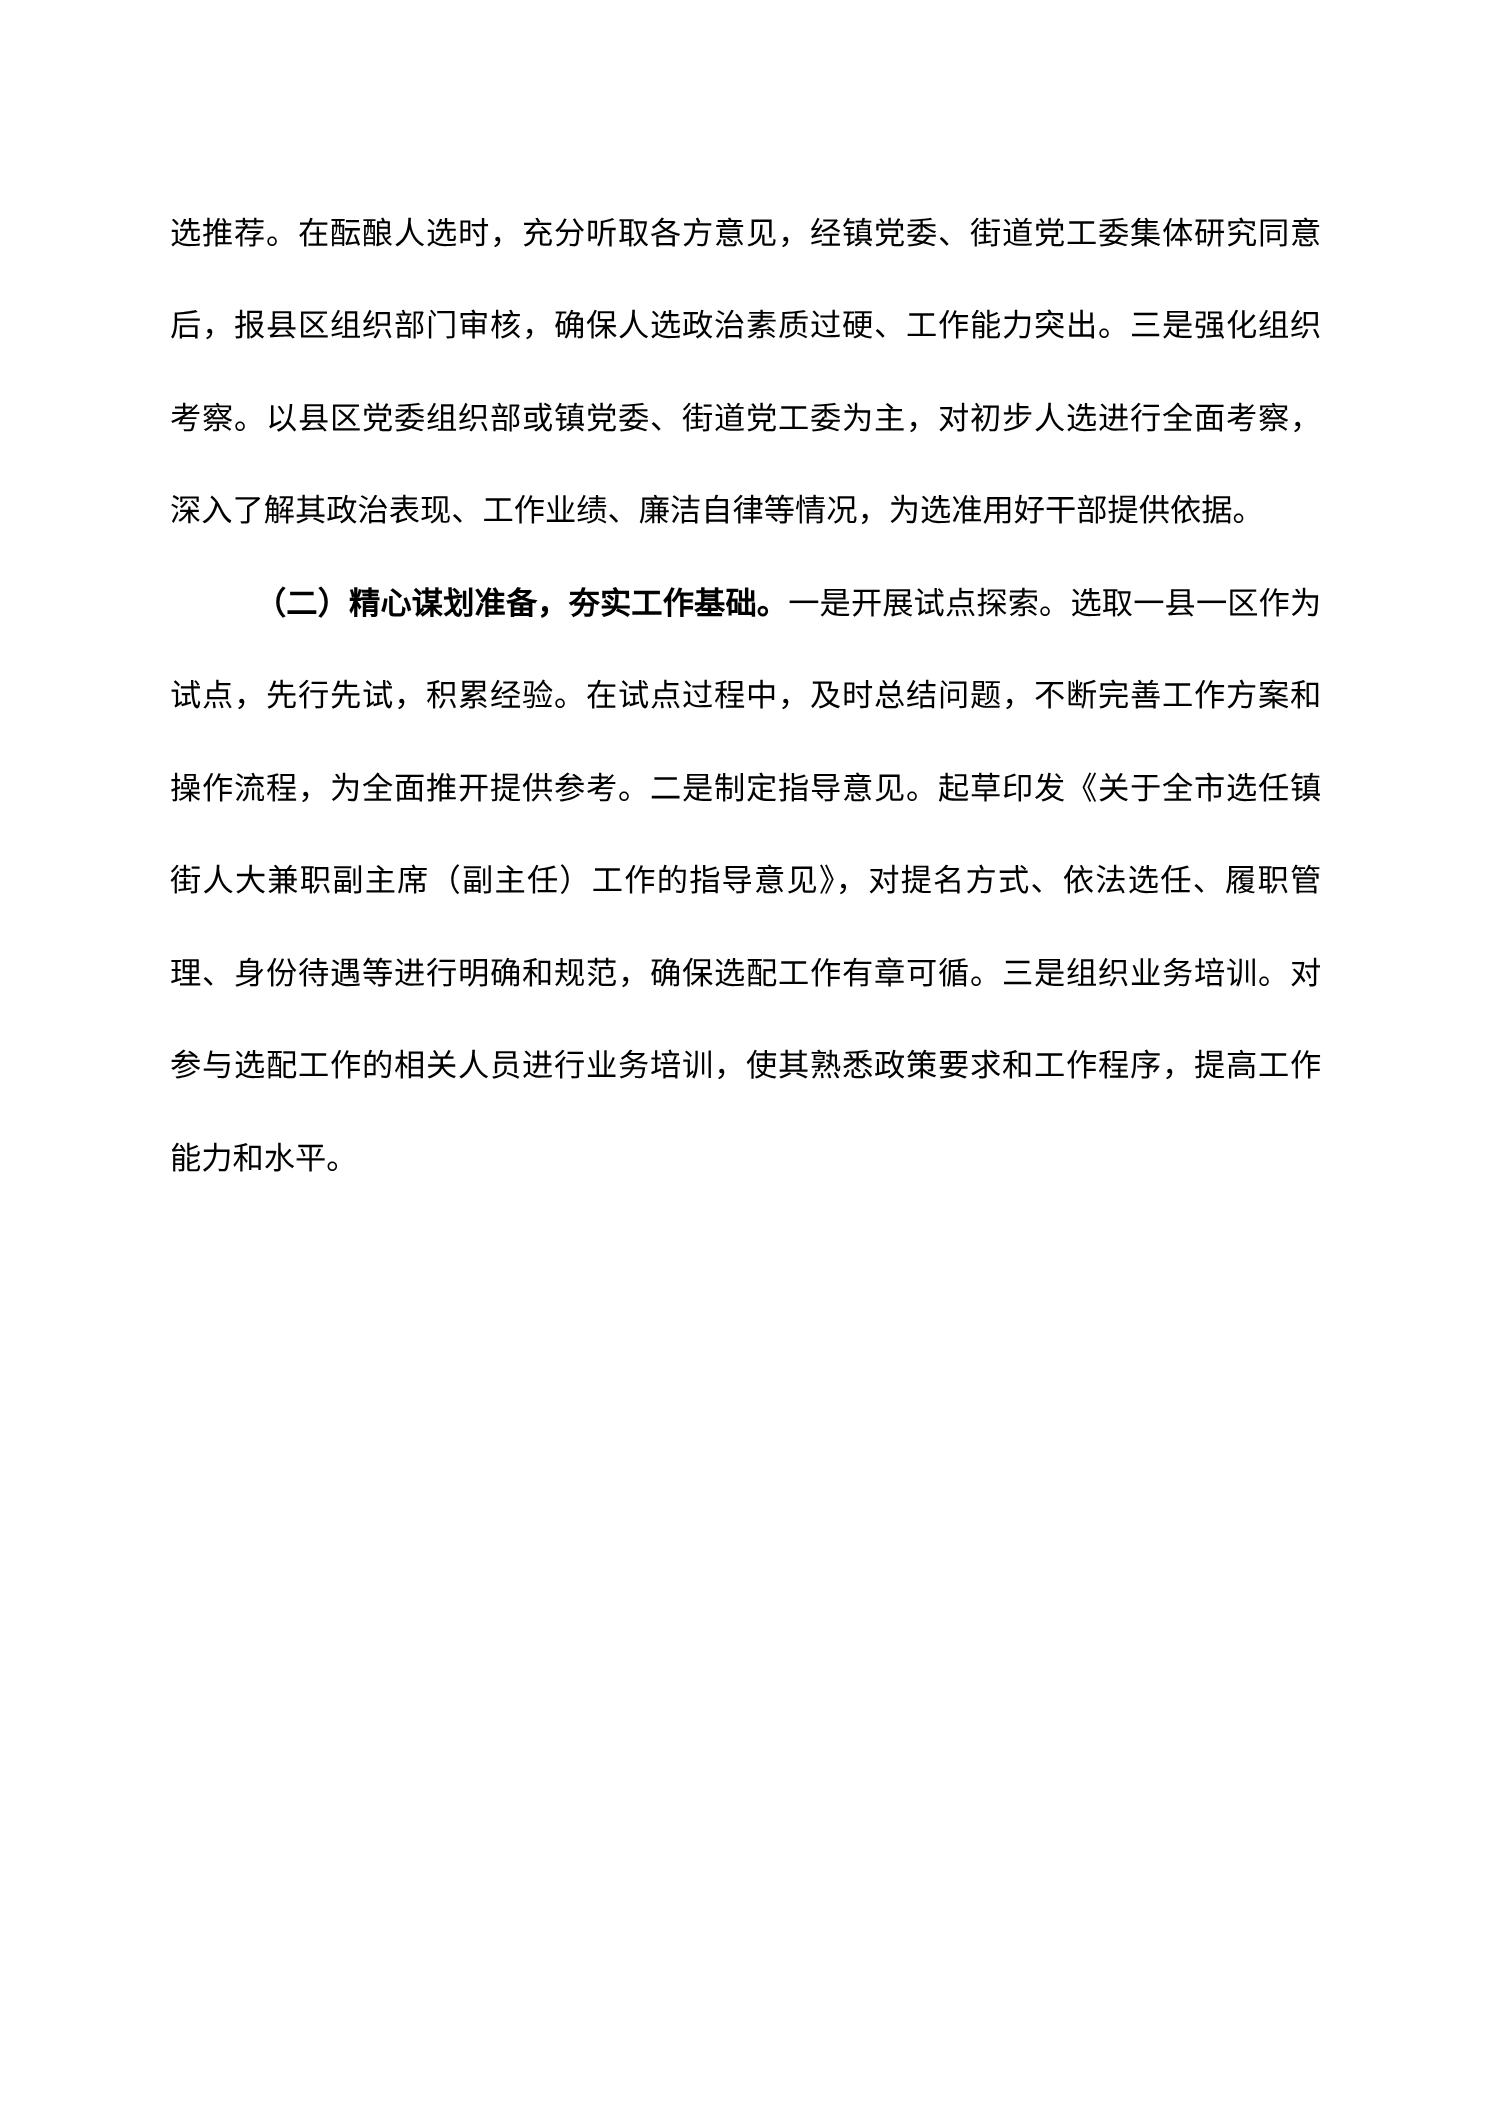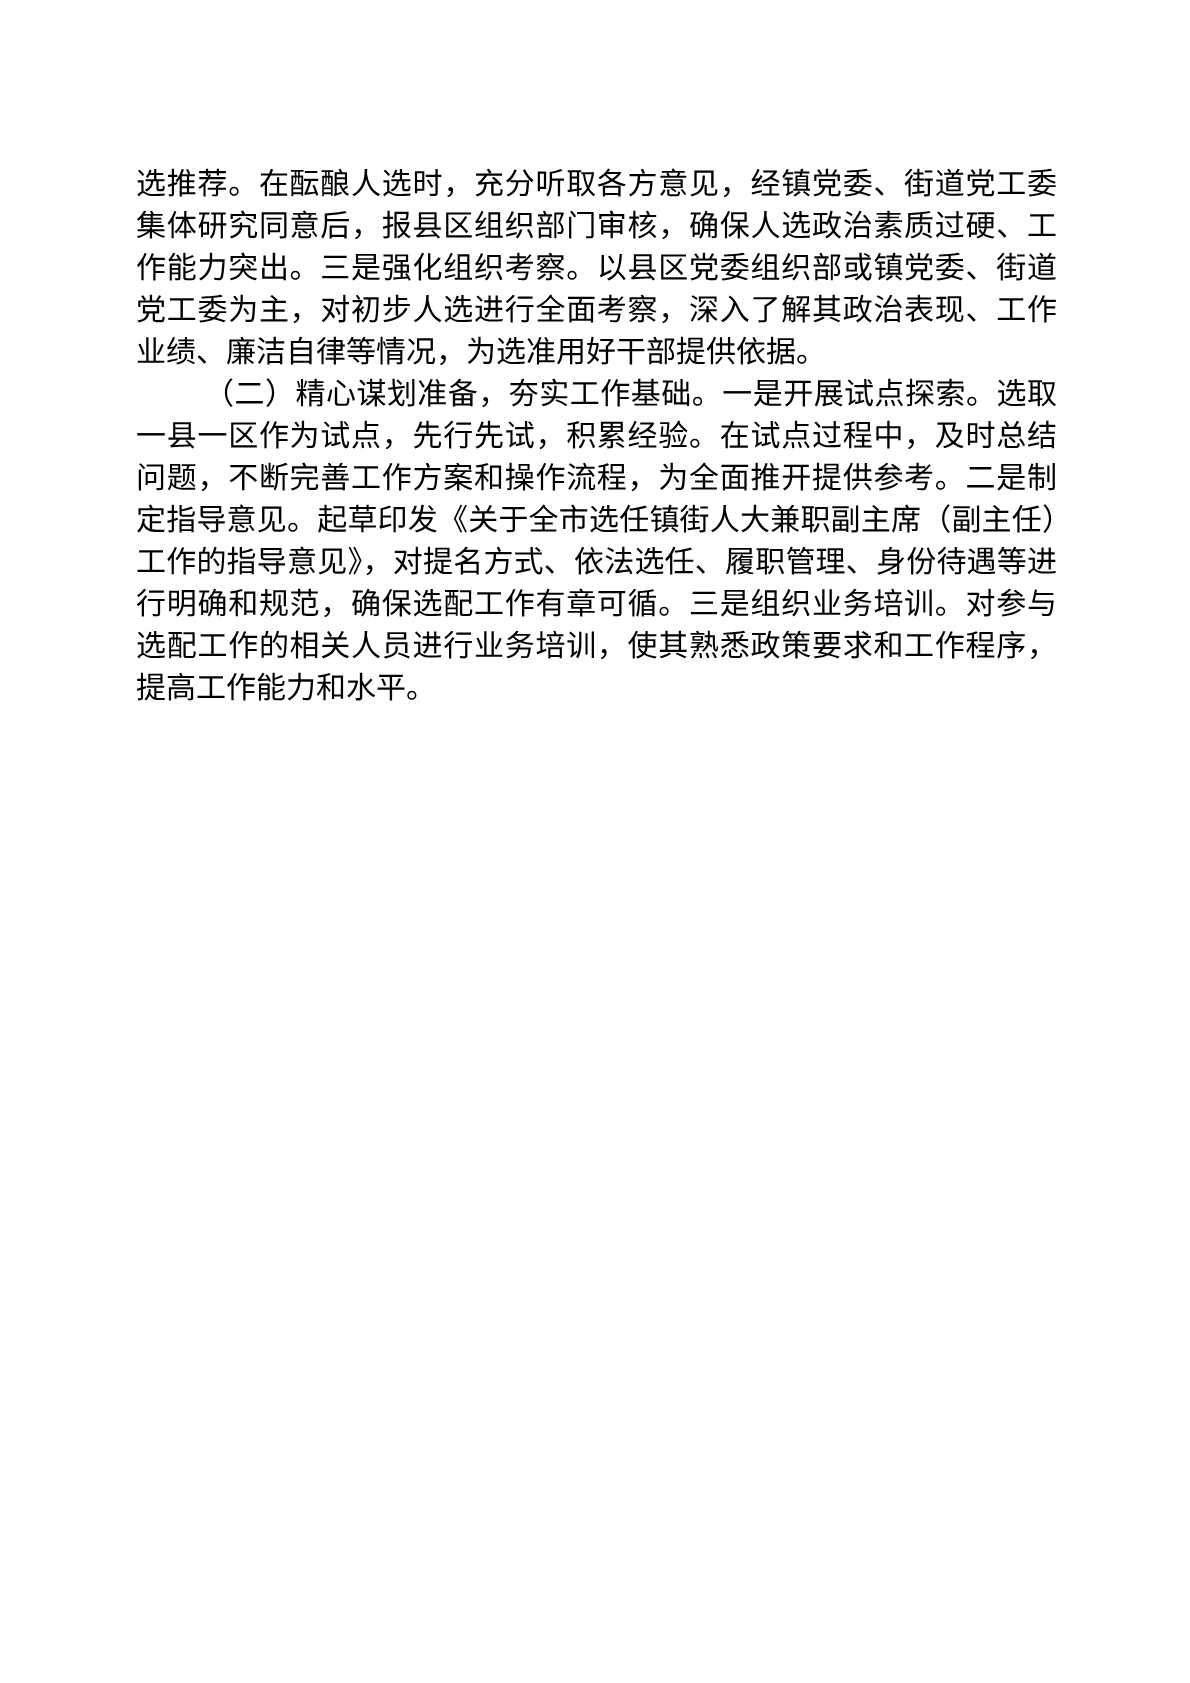--- a/index.html
+++ b/index.html
@@ -15,40 +15,40 @@
   .page {
     position: relative;
     width: 1190px;
     height: 1683px;
     background: #ffffff;
     overflow: hidden;
   }
   .doc-body {
     position: absolute;
     left: 136px;
-    top: 163px;
+    top: 151px;
     width: 921px;
     color: #000000;
-    font-size: 30px;
-    line-height: 42px;
+    font-size: 25px;
+    line-height: 74px;
     text-align: justify;
     text-justify: inter-character;
     letter-spacing: 0;
   }
   .para {
     margin: 0;
     padding: 0;
     word-break: normal;
     overflow-wrap: break-word;
   }
   .para.indent {
     text-indent: 68px; 
   }
   .heading-run {
-    font-weight: normal;
+    font-weight: bold;
   }
 </style>
 </head>
 <body>
 
 <div class="page">
   <div class="doc-body">
 
     <p class="para"><span>选推荐。在酝酿人选时，充分听取各方意见，经镇党委、街道党工委集体研究同意后，报县区组织部门审核，确保人选政治素质过硬、工作能力突出。三是强化组织考察。以县区党委组织部或镇党委、街道党工委为主，对初步人选进行全面考察，深入了解其政治表现、工作业绩、廉洁自律等情况，为选准用好干部提供依据。</span></p>
 

